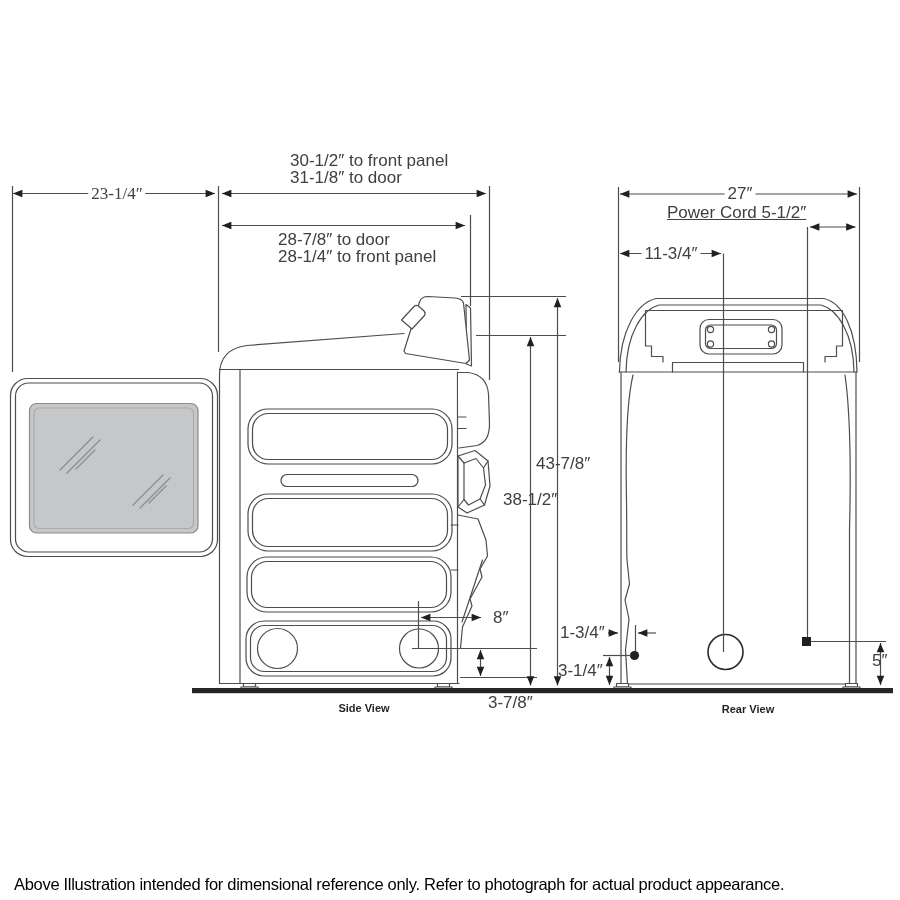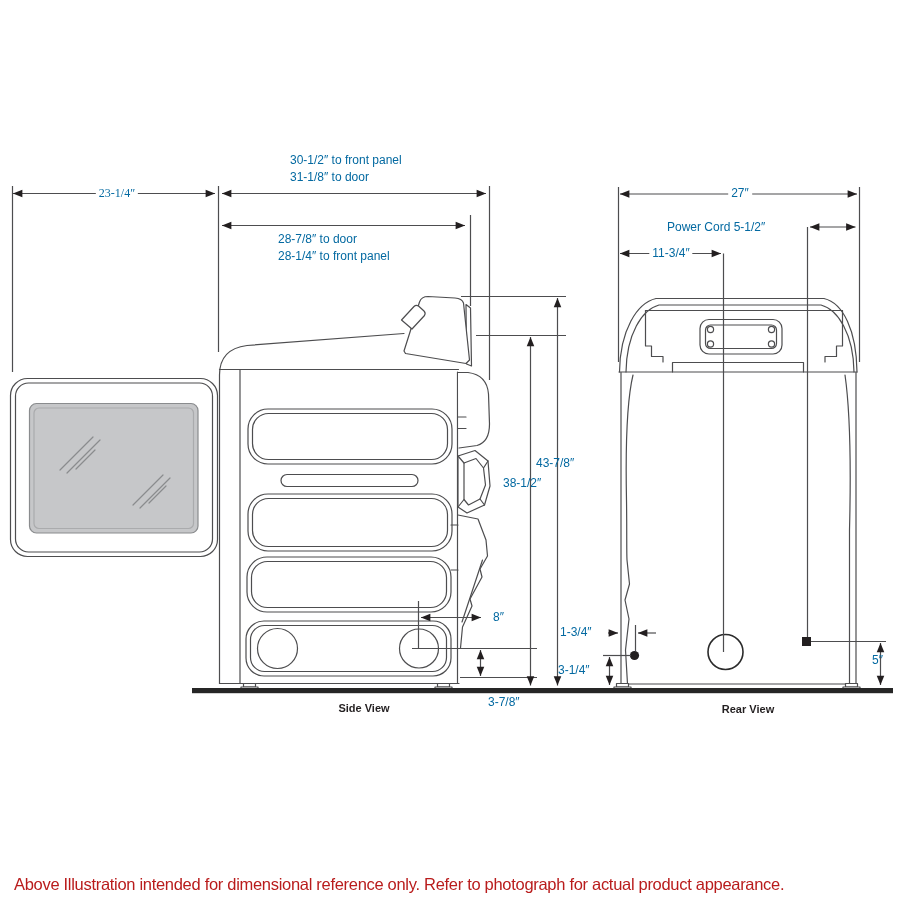--- a/index.html
+++ b/index.html
@@ -1,22 +1,22 @@
 <!DOCTYPE html>
 <html><head>
 <meta charset="utf-8">
 <style>
   html,body{margin:0;padding:0;background:#ffffff;}
   #stage{position:relative;width:900px;height:900px;background:#fff;overflow:hidden;
          font-family:"Liberation Sans", sans-serif;color:#231f20;}
   #drawing{position:absolute;left:0;top:0;}
-  .dimlabel{position:absolute;font-size:12px;line-height:17px;color:#0369a1;white-space:nowrap;}
+  .dimlabel{position:absolute;font-size:17px;line-height:17px;color:#404040;white-space:nowrap;}
   .online{background:#fff;padding:0 3px;transform:translate(-50%,-50%);}
   .caption{position:absolute;font-size:11px;font-weight:bold;transform:translateX(-50%);white-space:nowrap;}
-  .footer{position:absolute;font-size:16.5px;letter-spacing:-0.3px;color:#b91c1c;white-space:nowrap;}
+  .footer{position:absolute;font-size:16.5px;letter-spacing:-0.3px;color:#000000;white-space:nowrap;}
 </style>
 </head>
 <body>
 
 <div id="stage">
 
   <svg id="drawing" width="900" height="900" viewBox="0 0 900 900">
     <defs>
       <marker id="arr" viewBox="0 0 10 8" refX="9.3" refY="4" markerWidth="10.5" markerHeight="8.5" orient="auto-start-reverse" markerUnits="userSpaceOnUse">
         <path d="M0.4,0.4 L9.4,4 L0.4,7.6 z" fill="#231f20"></path>
@@ -161,26 +161,26 @@
       <path d="M656,633 H638" marker-end="url(#arr)"></path>
     </g>
   </svg>
 
   <div class="dimlabel" style="left:290px;top:152px;">30-1/2″ to front panel</div>
   <div class="dimlabel" style="left:290px;top:169px;">31-1/8″ to door</div>
   <div class="dimlabel" style="left:278px;top:231px;">28-7/8″ to door</div>
   <div class="dimlabel" style="left:278px;top:248px;text-align:center;">28-1/4″ to front panel</div>
   <div class="dimlabel online" style="left:117px;top:193px;font-family:Liberation Serif, serif;">23-1/4″</div>
   <div class="dimlabel" style="left:536px;top:455px;">43-7/8″</div>
-  <div class="dimlabel" style="left:503px;top:475px;">38-1/2″</div>
+  <div class="dimlabel" style="left:503px;top:491px;">38-1/2″</div>
   <div class="dimlabel" style="left:493px;top:609px;">8″</div>
   <div class="dimlabel" style="left:488px;top:655px;margin-top:39px;">3-7/8″</div>
 
   <div class="dimlabel online" style="left:740px;top:193px;text-align:right;">27″</div>
-  <div class="dimlabel" style="left:667px;top:219px;">Power Cord 5-1/2″</div>
+  <div class="dimlabel" style="left:667px;top:204px;text-decoration:underline;">Power Cord 5-1/2″</div>
   <div class="dimlabel online" style="left:671px;top:253px;text-align:center;">11-3/4″</div>
   <div class="dimlabel" style="left:560px;top:624px;">1-3/4″</div>
   <div class="dimlabel" style="left:558px;top:662px;">3-1/4″</div>
   <div class="dimlabel" style="left:872px;top:652px;">5″</div>
 
   <div class="caption" style="left:364px;top:702px;">Side View</div>
   <div class="caption" style="left:748px;top:703px;">Rear View</div>
 
   <div class="footer" style="left:14px;top:875px;">Above Illustration intended for dimensional reference only. Refer to photograph for actual product appearance.</div>
 </div>

